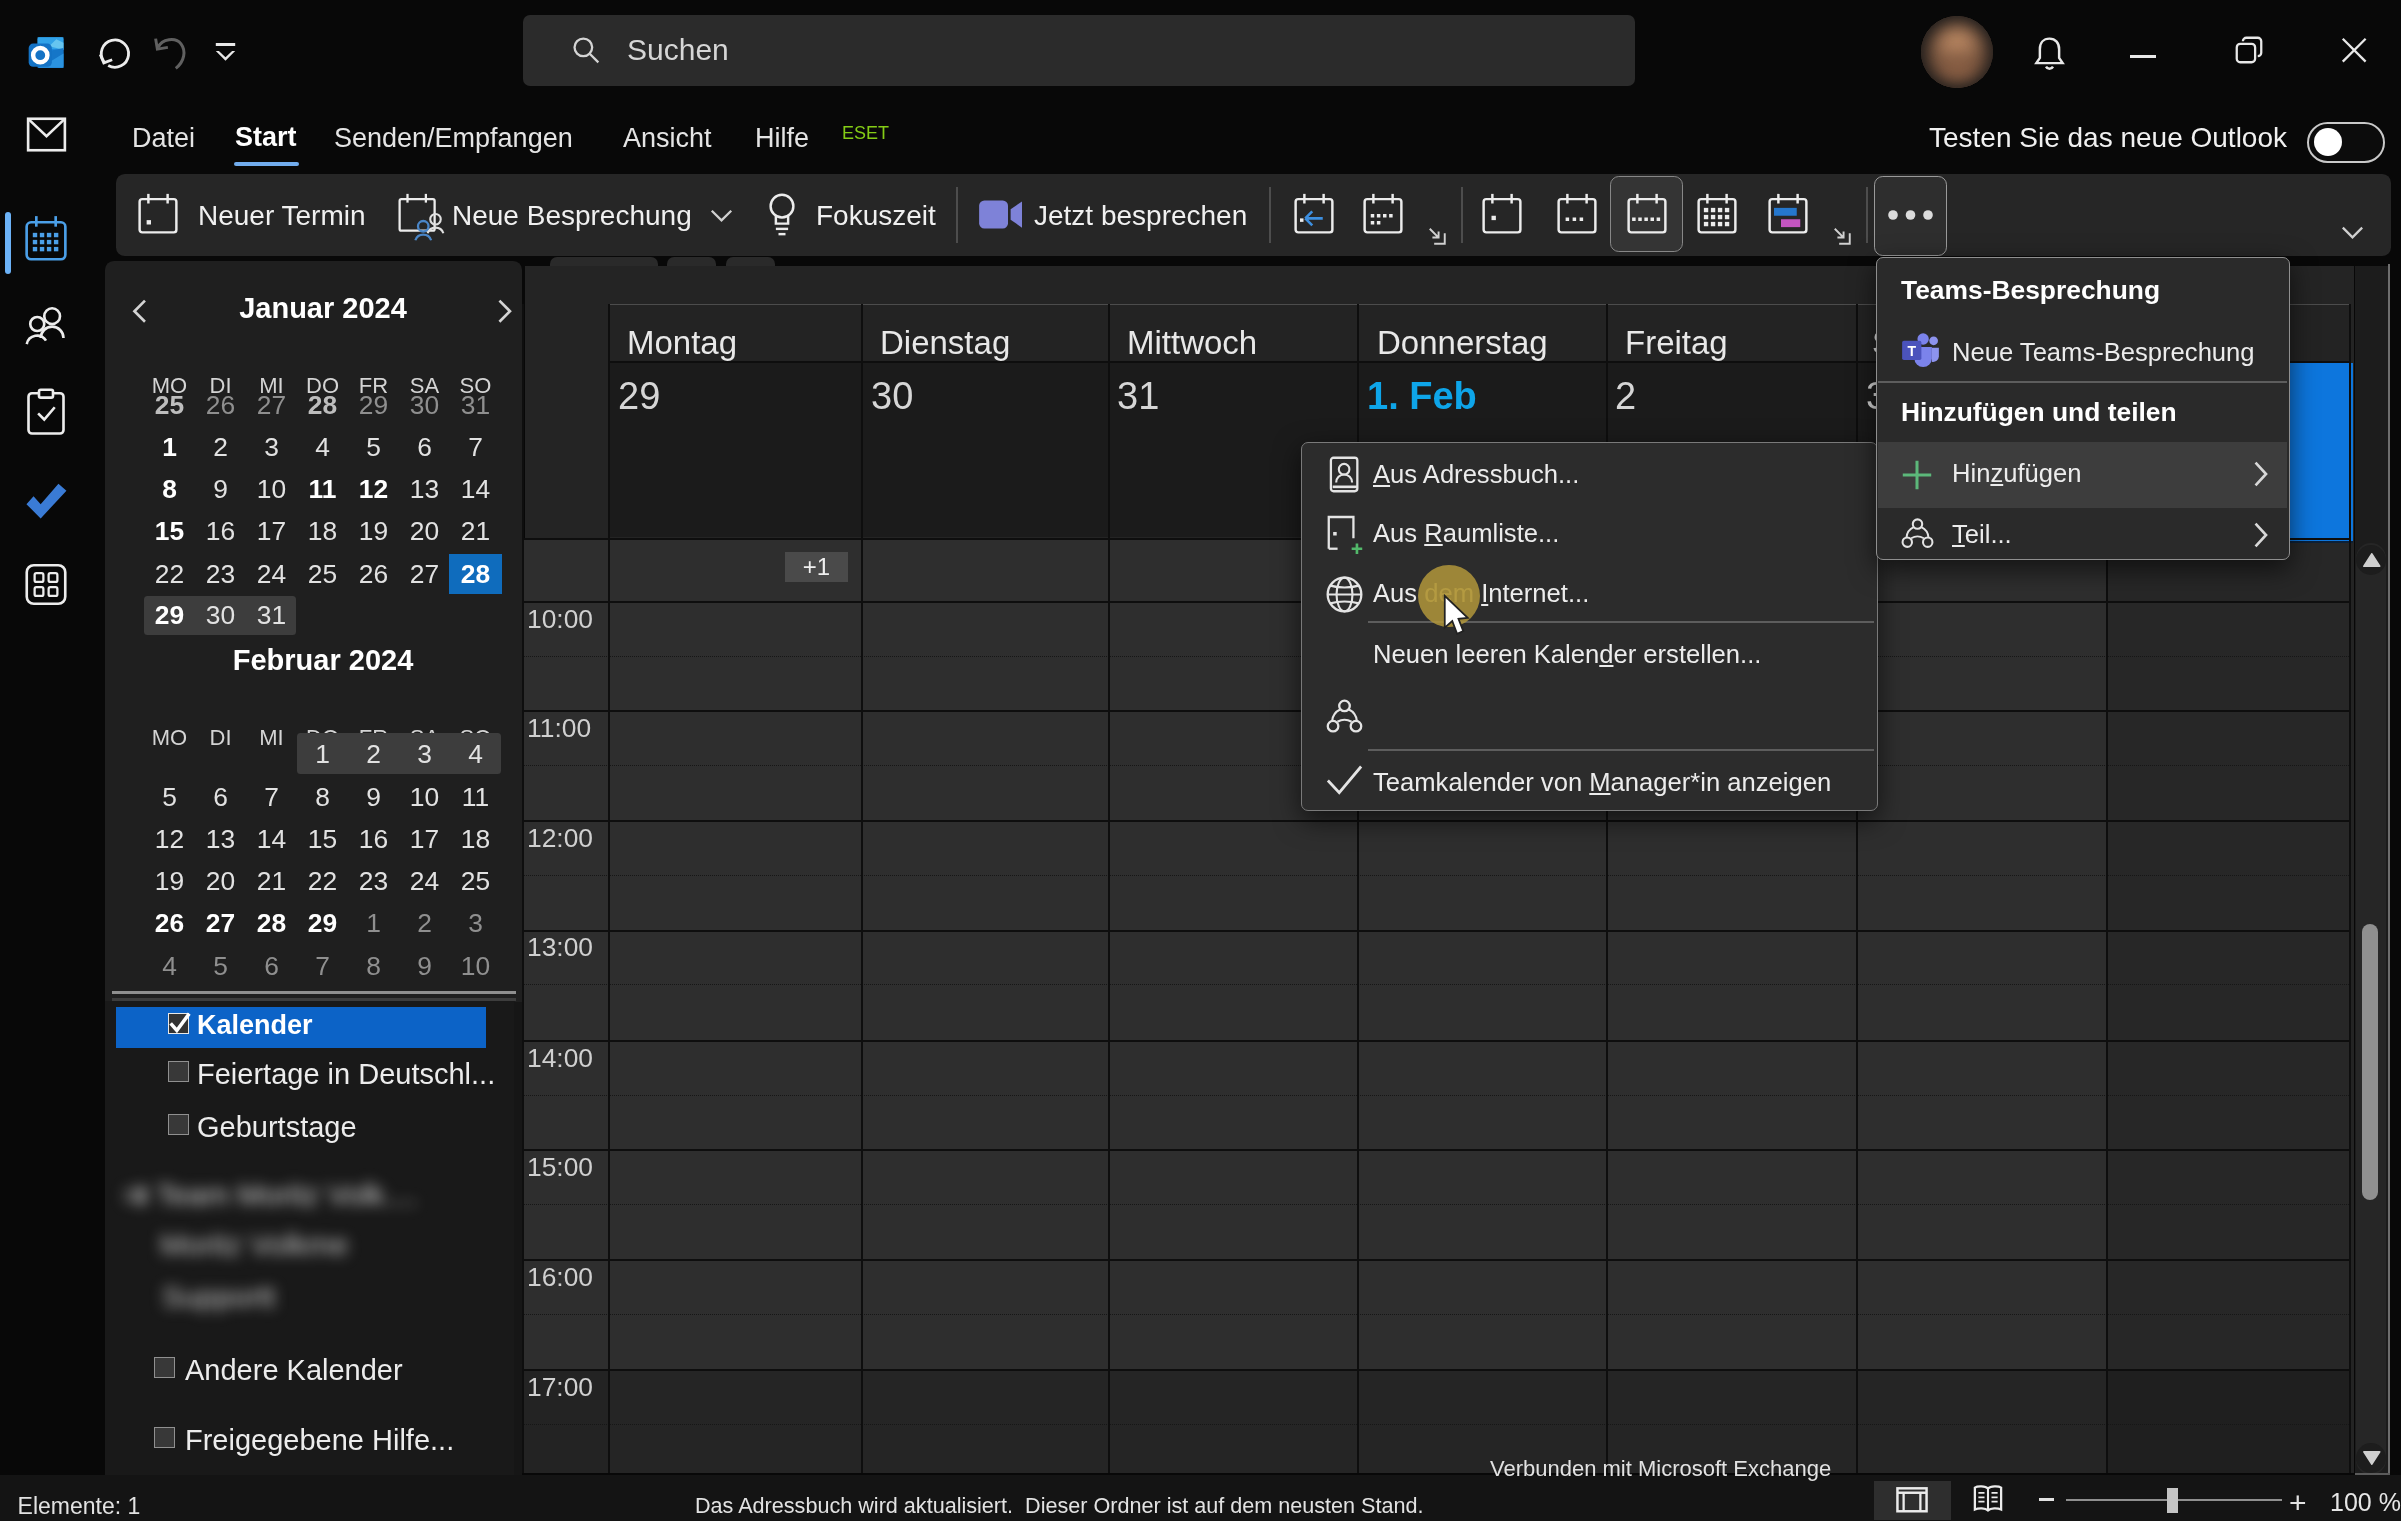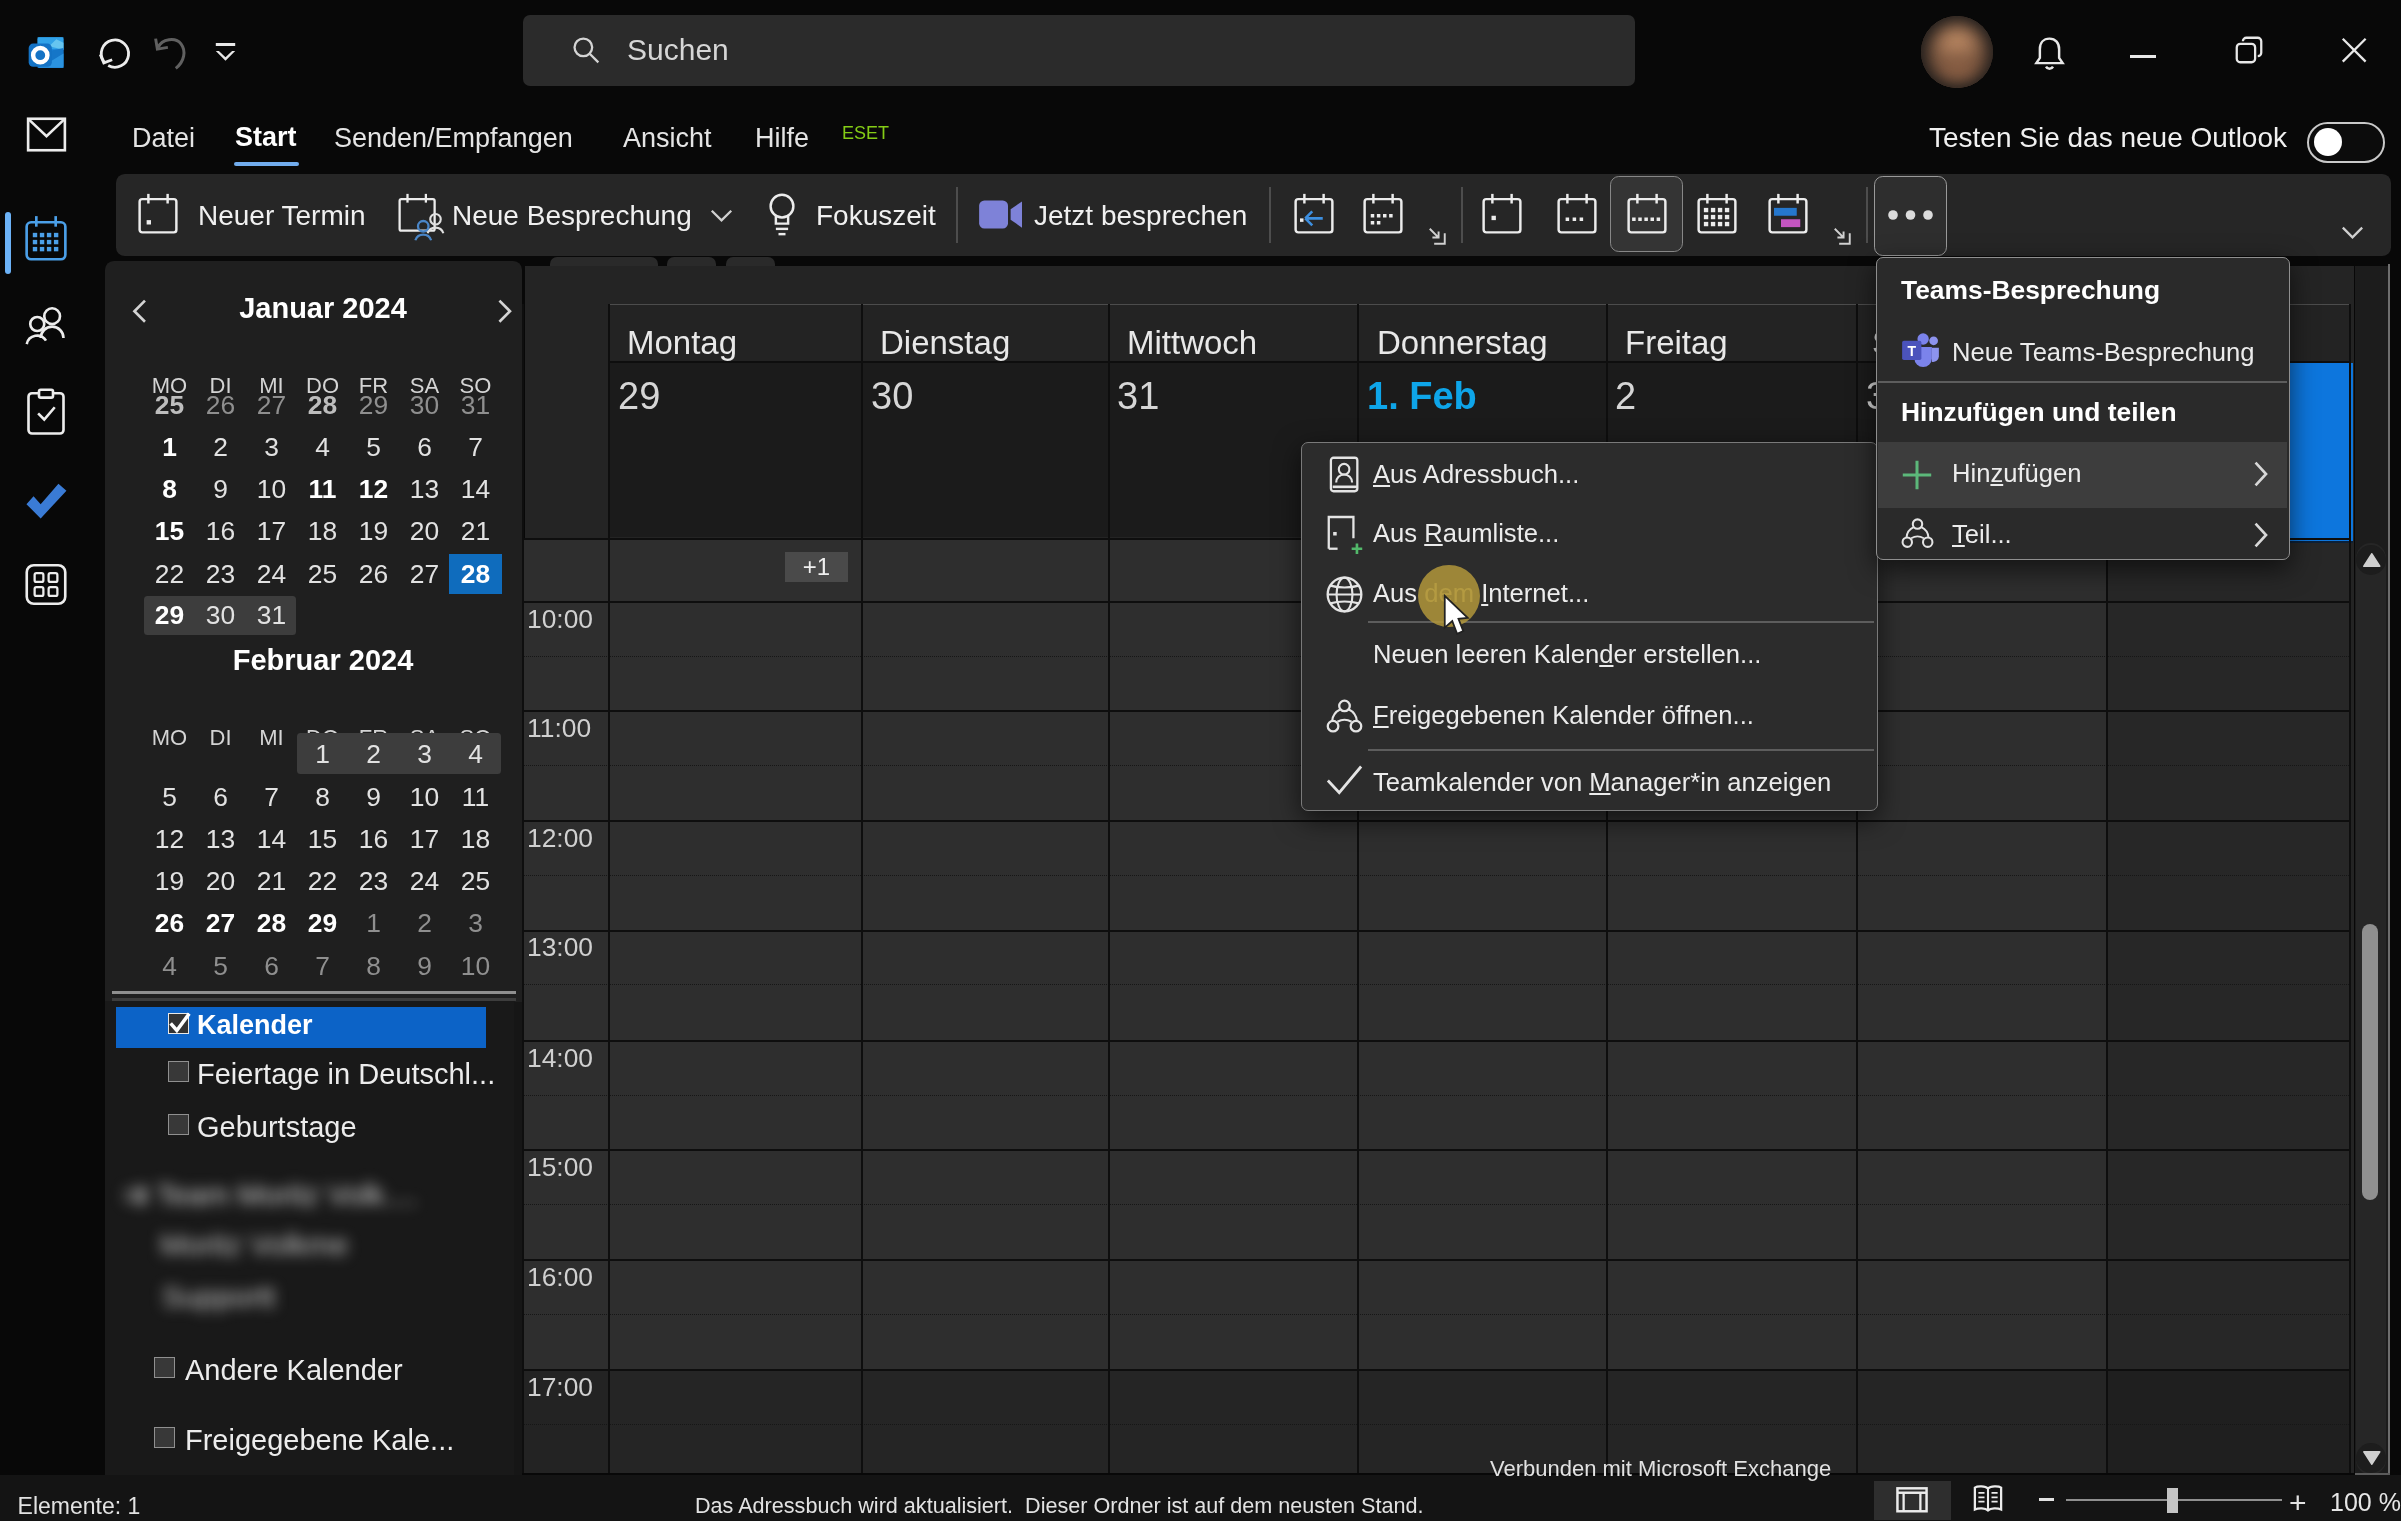--- a/index.html
+++ b/index.html
@@ -403,21 +403,21 @@
 <div class="cb" style="left:168px;top:1061px;"></div>
 <div class="plitem" style="left:197px;top:1058px;">Feiertage in Deutschl...</div>
 <div class="cb" style="left:168px;top:1114px;"></div>
 <div class="plitem" style="left:197px;top:1111px;">Geburtstage</div>
 <div class="plitem" style="left:123px;top:1177px;width:353px;font-size:30px;color:#d2d2d2;filter:blur(7px);white-space:nowrap;overflow:hidden;">⇉ Team Moritz Volk....</div>
 <div class="plitem" style="left:160px;top:1228px;font-size:30px;color:#c9c9c9;filter:blur(7px);white-space:nowrap;">Moritz Volkme</div>
 <div class="plitem" style="left:162px;top:1280px;font-size:30px;color:#c9c9c9;filter:blur(7px);white-space:nowrap;">Supportt</div>
 <div class="cb" style="left:154px;top:1357px;"></div>
 <div class="plitem" style="left:185px;top:1354px;">Andere Kalender</div>
 <div class="cb" style="left:154px;top:1427px;"></div>
-<div class="plitem" style="left:185px;top:1424px;">Freigegebene Kale...</div>
+<div class="plitem" style="left:185px;top:1424px;">Freigegebene Hilfe...</div>
 
 <style>
 .vline{position:absolute;width:1.8px;background:#0e0e0e;top:304px;height:1169px;}
 .hourline{position:absolute;left:523px;width:1828px;height:1.8px;background:#0e0e0e;}
 .halfline{position:absolute;left:523px;width:1828px;border-top:1.8px dotted #161616;}
 .tlabel{position:absolute;left:527px;font-size:26.4px;color:#d0d0d0;}
 .dayname{position:absolute;top:318px;font-size:33px;color:#e8e8e8;margin-top:6px;}
 .datenum{position:absolute;top:375px;font-size:38px;color:#d6d6d6;}
 </style>
 <div class="abs" style="left:525px;top:266px;width:1829px;height:1207px;background:#242424;"></div>
@@ -519,21 +519,20 @@
 </svg>
 <div class="cmtext" style="top:564px;">Aus <span style="color:#c0b164;">dem</span> <span style="text-decoration:underline;">I</span>nternet...</div>
 <div class="abs" style="left:1368px;top:621px;width:506px;height:1.8px;background:#5d5d5d;"></div>
 <div class="cmtext" style="top:625px;">Neuen leeren Kalen<span style="text-decoration:underline;">d</span>er erstellen...</div>
 <svg class="abs" style="left:1325px;top:698px;" width="39" height="37" viewBox="0 0 44 42">
   <circle cx="22" cy="9" r="6" fill="none" stroke="#e4e4e4" stroke-width="2.6"></circle>
   <circle cx="9" cy="32" r="6" fill="none" stroke="#e4e4e4" stroke-width="2.6"></circle>
   <circle cx="35" cy="32" r="6" fill="none" stroke="#e4e4e4" stroke-width="2.6"></circle>
   <path d="M14 27 a16 16 0 0 1 16 0 M17 13 a16 16 0 0 0 -9 13 M27 13 a16 16 0 0 1 9 13" fill="none" stroke="#e4e4e4" stroke-width="2.4"></path>
 </svg>
-<div class="cmtext" style="top:686px;"><span style="text-decoration:underline;">F</span>reigegebenen Kalender öffnen...</div>
 <div class="abs" style="left:1368px;top:749px;width:506px;height:1.8px;background:#5d5d5d;"></div>
 <svg class="abs" style="left:1325px;top:763px;" width="39" height="35" viewBox="0 0 44 40">
   <path d="M3 20 L16 34 L41 4" fill="none" stroke="#e4e4e4" stroke-width="3.2"></path>
 </svg>
 <div class="cmtext" style="top:753px;">Teamkalender von <span style="text-decoration:underline;">M</span>anager*in anzeigen</div>
 <div class="abs" style="left:1418px;top:565px;width:62px;height:62px;border-radius:50%;background:rgba(177,150,59,0.85);"></div>
 <svg class="abs" style="left:1443px;top:594px;" width="30" height="46" viewBox="0 0 34 52">
   <path d="M2 2 L2 38 L10.5 30.5 L16 45 L23 42 L17.5 28 L28 27 Z" fill="#fff" stroke="#222" stroke-width="2"></path>
 </svg>
 <div class="abs" style="left:1876px;top:257px;width:412px;height:301px;background:#2a2a2a;border:1.8px solid #8f8f8f;border-radius:7px;box-shadow:0 8.8px 26.4px rgba(0,0,0,0.6);"></div>

